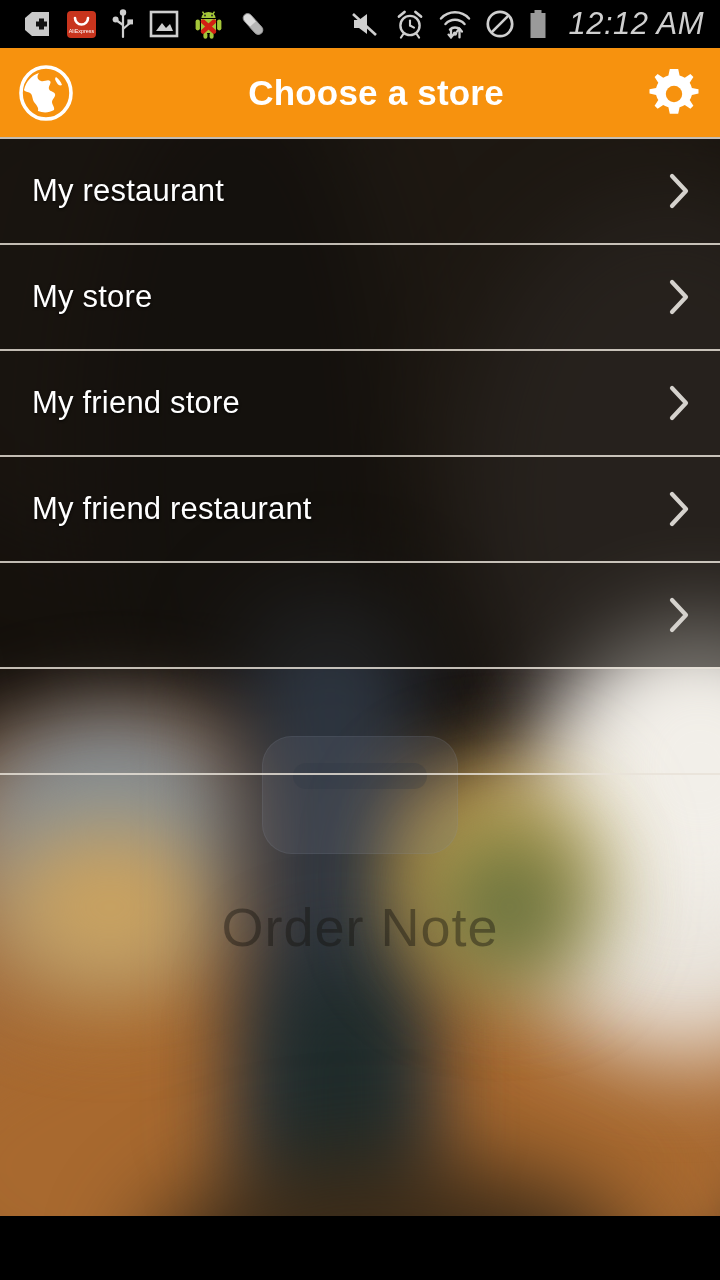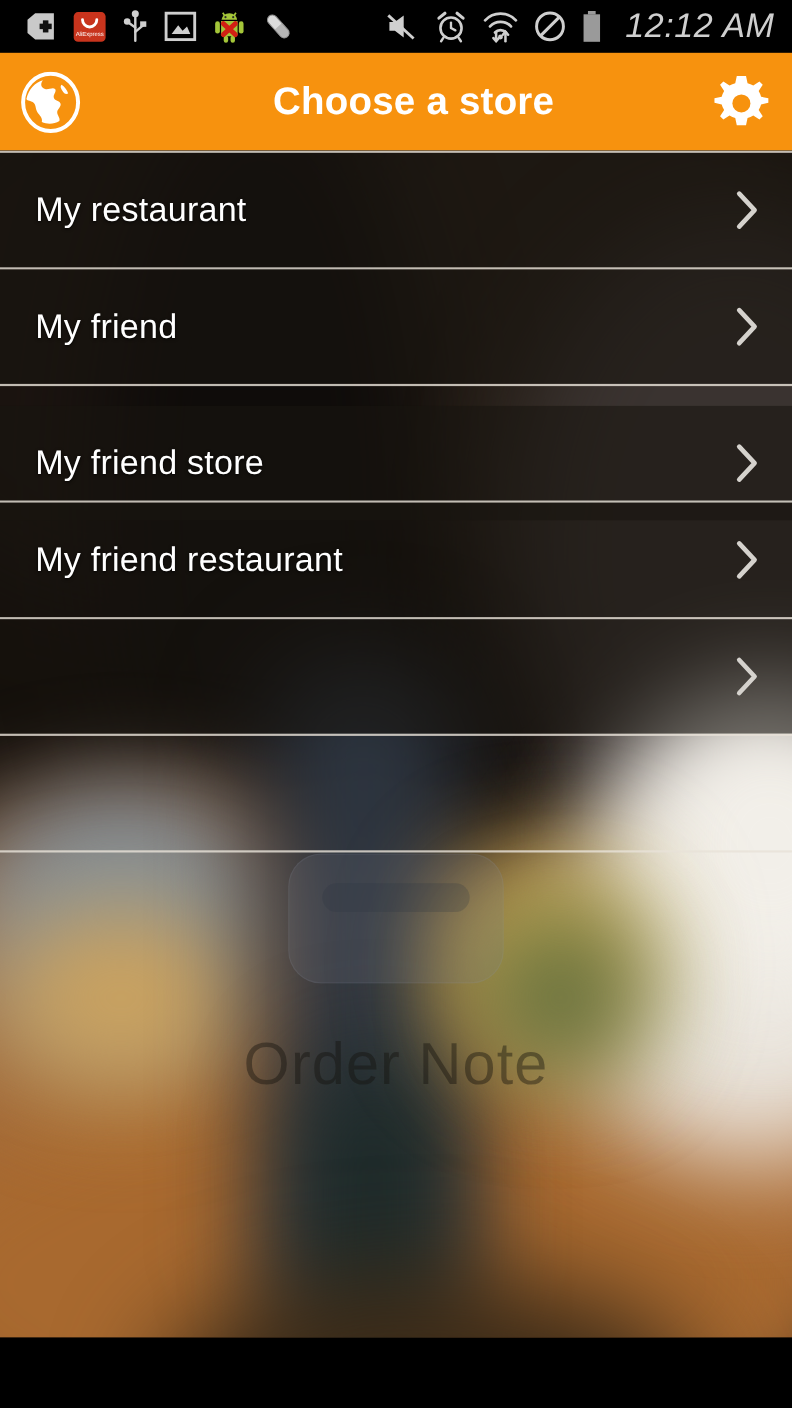--- a/index.html
+++ b/index.html
@@ -62,21 +62,21 @@
   .row-label{
     color:#ffffff; font-size:31px; font-weight:400;
     font-family:"Liberation Sans", sans-serif;
     padding-left:32px; letter-spacing:0.2px;
     text-shadow:0 1px 3px rgba(0,0,0,.85);
   }
   .row-chevron{ margin-left:auto; padding-right:28px; display:flex; align-items:center; }
 
   
   #watermark{
-    position:absolute; top:772px; left:0; width:720px; height:230px;
+    position:absolute; top:732px; left:0; width:720px; height:230px;
     display:flex; flex-direction:column; align-items:center; justify-content:flex-start;
     pointer-events:none;
   }
   #wm-logo{
     width:196px; height:118px; margin-top:4px;
     border-radius:30px; background:rgba(120,130,145,0.18);
     border:1px solid rgba(160,170,185,0.10);
     position:relative;
   }
   #wm-logo:after{
@@ -275,31 +275,31 @@
       <div class="row-chevron">
         <svg width="26" height="40" viewBox="0 0 26 40">
             <path d="M6 5 L20 20 L6 35" fill="none" stroke="#d5d2cd" stroke-width="4.2" stroke-linecap="round" stroke-linejoin="round"></path>
           </svg>
       </div>
     </div>
 
     <div class="divider" style="top:106px;"></div>
 
     <div class="row" style="top:108px;">
-      <div class="row-label">My friend</div>
+      <div class="row-label">My store</div>
       <div class="row-chevron">
         <svg width="26" height="40" viewBox="0 0 26 40">
             <path d="M6 5 L20 20 L6 35" fill="none" stroke="#d5d2cd" stroke-width="4.2" stroke-linecap="round" stroke-linejoin="round"></path>
           </svg>
       </div>
     </div>
 
     <div class="divider" style="top:212px;"></div>
 
-    <div class="row" style="top:232px;gap:36px;">
+    <div class="row" style="top:214px;gap:36px;">
       <div class="row-label">My friend store</div>
       <div class="row-chevron">
         <svg width="26" height="40" viewBox="0 0 26 40">
             <path d="M6 5 L20 20 L6 35" fill="none" stroke="#d5d2cd" stroke-width="4.2" stroke-linecap="round" stroke-linejoin="round"></path>
           </svg>
       </div>
     </div>
 
     <div class="divider" style="top:318px;"></div>
 

